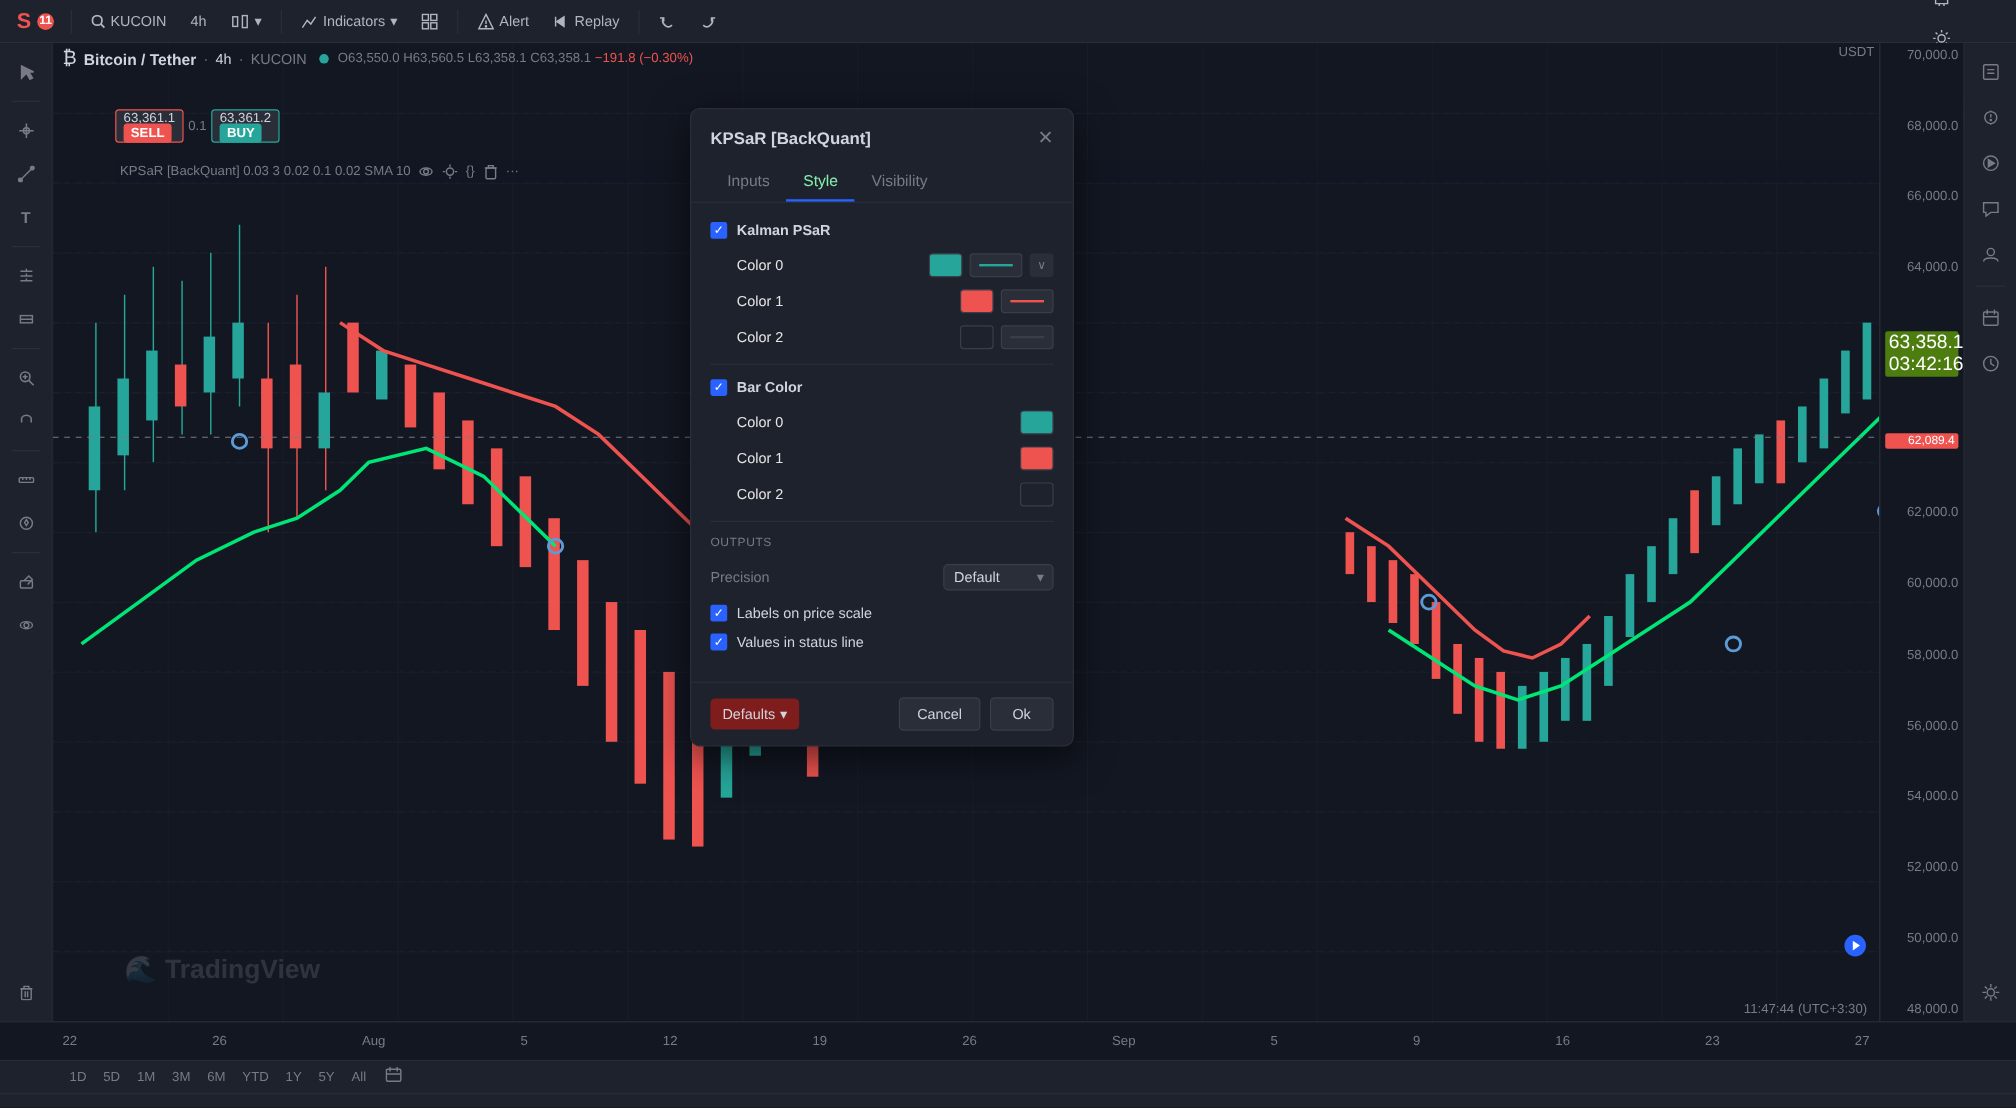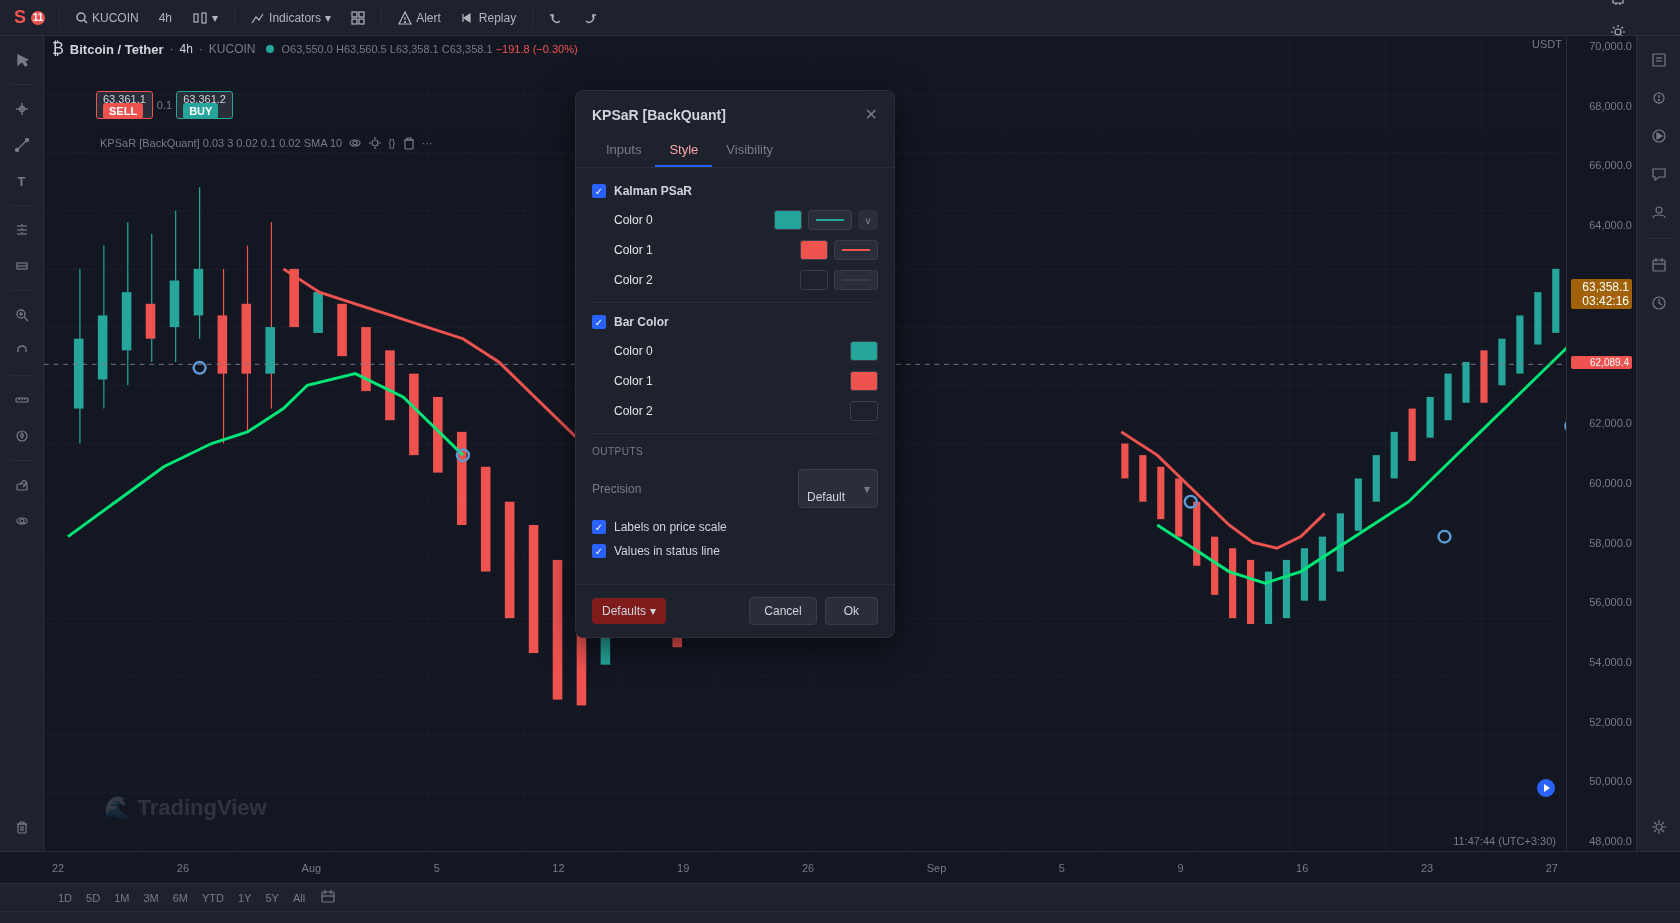--- a/index.html
+++ b/index.html
@@ -43,21 +43,21 @@
     .chart-area { flex: 1; position: relative; background: #131722; overflow: hidden; }
 
     
     .price-scale {
       position: absolute; right: 0; top: 0; bottom: 0; width: 70px;
       background: #131722; border-left: 1px solid #2a2e39;
       display: flex; flex-direction: column; justify-content: space-between;
       padding: 4px 4px; font-size: 11px; color: #787b86;
     }
     .price-label { text-align: right; }
-    .price-label-green { background: #a16207; color: #fff; padding: 1px 3px; border-radius: 2px; text-align: right; font-size: 12px; }
+    .price-label-green { background: #4d7c0f; color: #fff; padding: 1px 3px; border-radius: 2px; text-align: right; font-size: 16px; }
     .price-label-red { background: #ef5350; color: #fff; padding: 1px 3px; border-radius: 2px; text-align: right; font-size: 10px; }
 
     
     .right-sidebar {
       width: 44px; background: #1e222d; border-left: 1px solid #2a2e39;
       display: flex; flex-direction: column; align-items: center;
       padding: 8px 0; gap: 6px;
     }
 
     
@@ -125,21 +125,21 @@
     .dialog-title { font-size: 14px; font-weight: 600; color: #d1d4dc; }
     .dialog-close { cursor: pointer; color: #787b86; font-size: 16px; }
     .dialog-tabs {
       display: flex; gap: 0; padding: 0 16px;
       border-bottom: 1px solid #2a2e39; margin-top: 10px;
     }
     .dialog-tab {
       padding: 8px 14px; cursor: pointer; color: #787b86;
       font-size: 13px; border-bottom: 2px solid transparent;
     }
-    .dialog-tab.active { color: #fca5a5; border-bottom: 2px solid #2962ff; }
+    .dialog-tab.active { color: #86efac; border-bottom: 2px solid #2962ff; }
     .dialog-body { padding: 16px; }
 
     
     .section-header {
       display: flex; align-items: center; gap: 8px;
       margin-bottom: 12px;
     }
     .section-title { font-size: 12px; font-weight: 600; color: #d1d4dc; }
     .checkbox {
       width: 14px; height: 14px; border-radius: 2px;
@@ -174,23 +174,23 @@
     .dropdown-arrow { width: 20px; height: 20px; background: #2a2e39; border-radius: 3px; display: flex; align-items: center; justify-content: center; cursor: pointer; }
 
     .divider { height: 1px; background: #2a2e39; margin: 12px 0; }
 
     
     .outputs-label { font-size: 10px; color: #787b86; text-transform: uppercase; letter-spacing: 0.5px; margin-bottom: 12px; }
     .precision-row { display: flex; align-items: center; justify-content: space-between; margin-bottom: 12px; }
     .precision-label { color: #787b86; font-size: 12px; }
     .precision-select {
       background: #2a2e39; border: 1px solid #3a3e4a; border-radius: 4px;
-      color: #d1d4dc; font-size: 12px; padding: 20px 24px 3px 8px;
+      color: #d1d4dc; font-size: 12px; padding: 3px 24px 3px 8px;
       cursor: pointer; appearance: none; position: relative;
-      width: 80px;
+      width: 92px;
     }
     .select-wrapper { position: relative; }
     .select-wrapper::after { content: '▾'; position: absolute; right: 8px; top: 50%; transform: translateY(-50%); color: #787b86; pointer-events: none; }
 
     .checkbox-row { display: flex; align-items: center; gap: 8px; margin-bottom: 10px; }
     .checkbox-text { font-size: 12px; color: #d1d4dc; }
 
     
     .dialog-footer {
       display: flex; align-items: center; justify-content: space-between;

